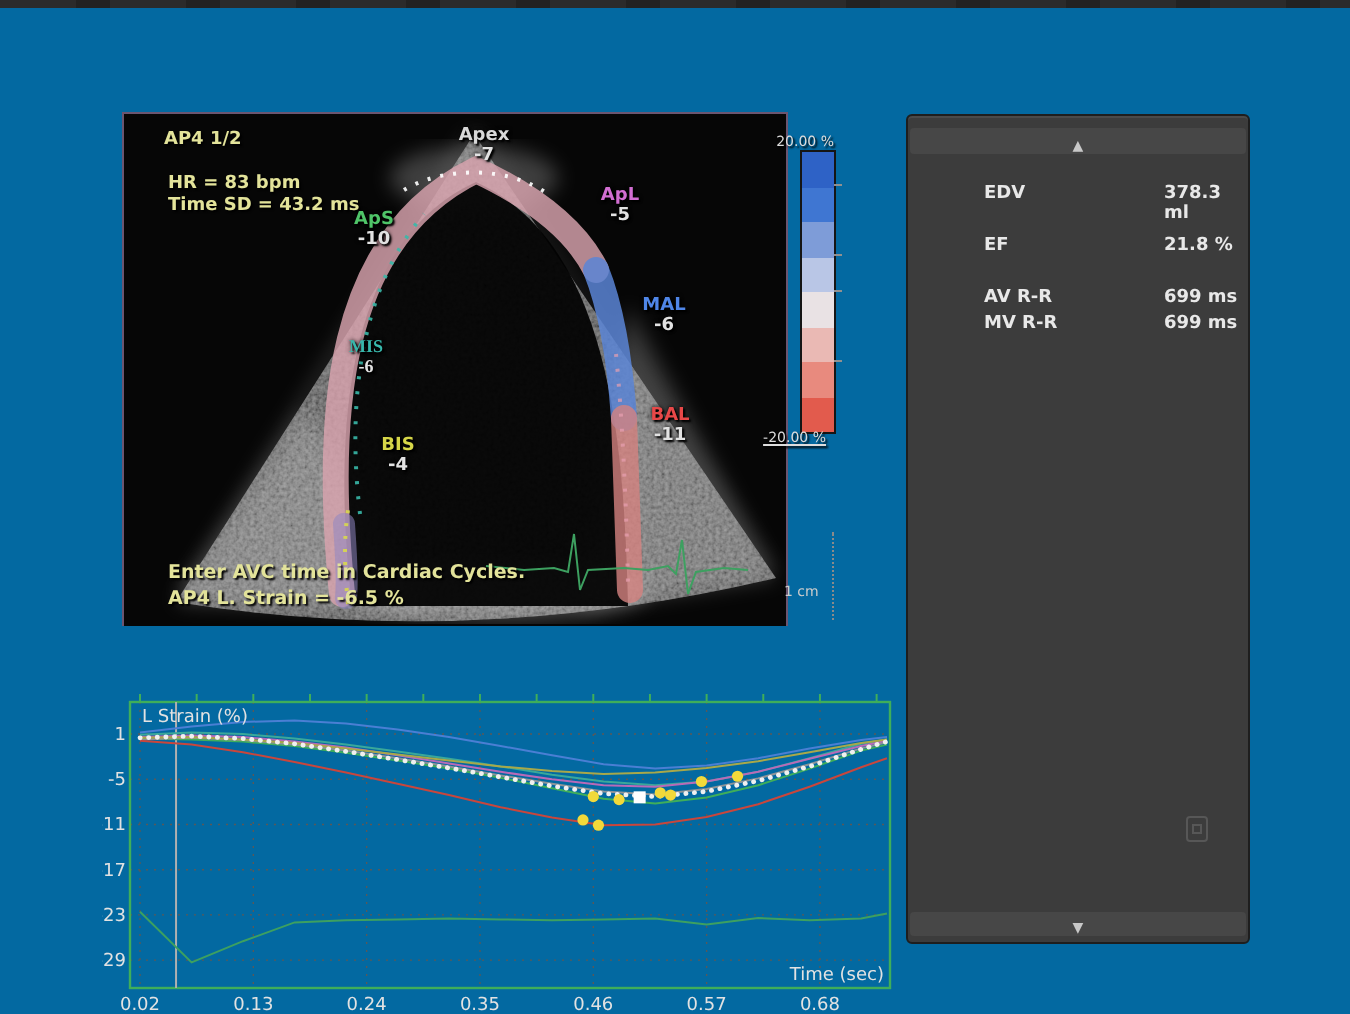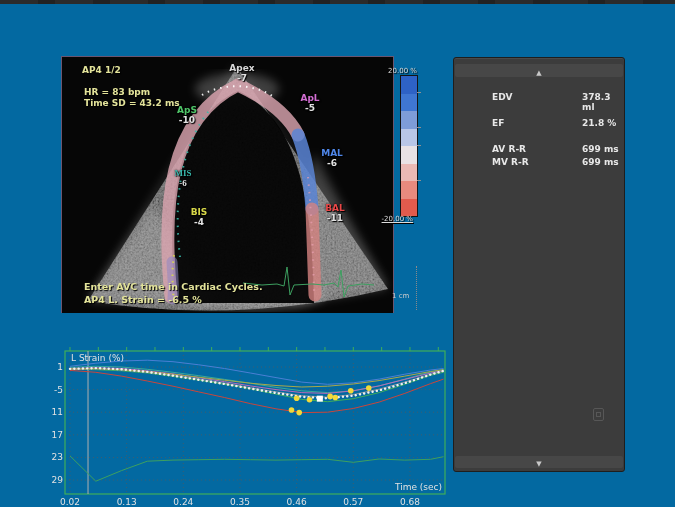--- a/index.html
+++ b/index.html
@@ -119,21 +119,21 @@
       <div class="val">-5</div>
     </div>
     <div class="seg" style="left:104px;top:111px;width:34px;font-family:Liberation Serif, serif;">
       <div style="color: rgb(56, 184, 172);">MIS</div>
       <div class="val">-6</div>
     </div>
     <div class="seg" style="left:252px;top:91px;width:36px;">
       <div style="color: rgb(79, 134, 232);">MAL</div>
       <div class="val">-6</div>
     </div>
-    <div class="seg" style="left:120px;top:150px;width:34px;">
+    <div class="seg" style="left:120px;top:161px;width:34px;">
       <div style="color: rgb(214, 214, 72);">BIS</div>
       <div class="val">-4</div>
     </div>
     <div class="seg" style="left:254px;top:146px;width:38px;">
       <div style="color: rgb(232, 72, 72);">BAL</div>
       <div class="val">-11</div>
     </div>
 
     <div class="yellow-text abs" style="left:22px;top:224px;font-size:9.5px;">Enter AVC time in Cardiac Cycles.</div>
     <div class="yellow-text abs" style="left:22px;top:237px;font-size:9.5px;">AP4 L. Strain = -6.5 %</div>

